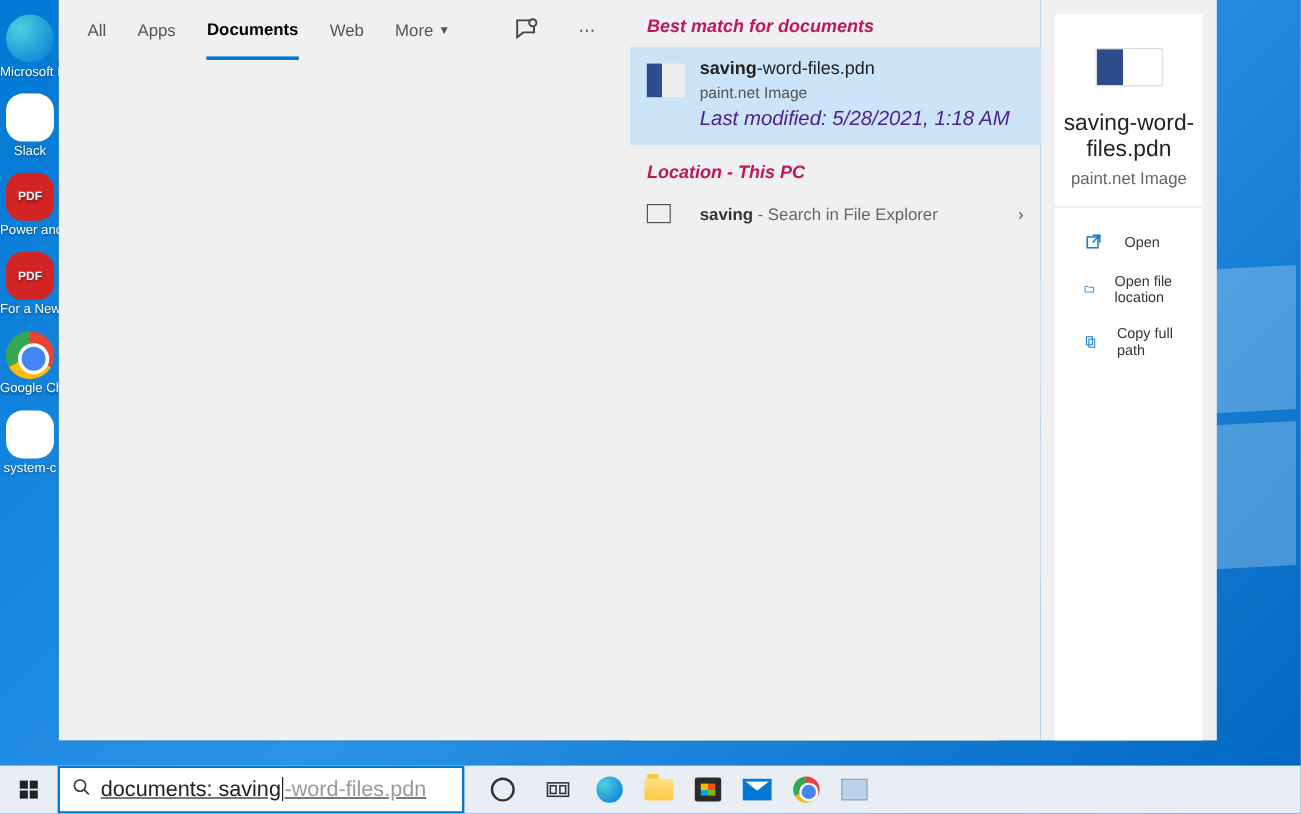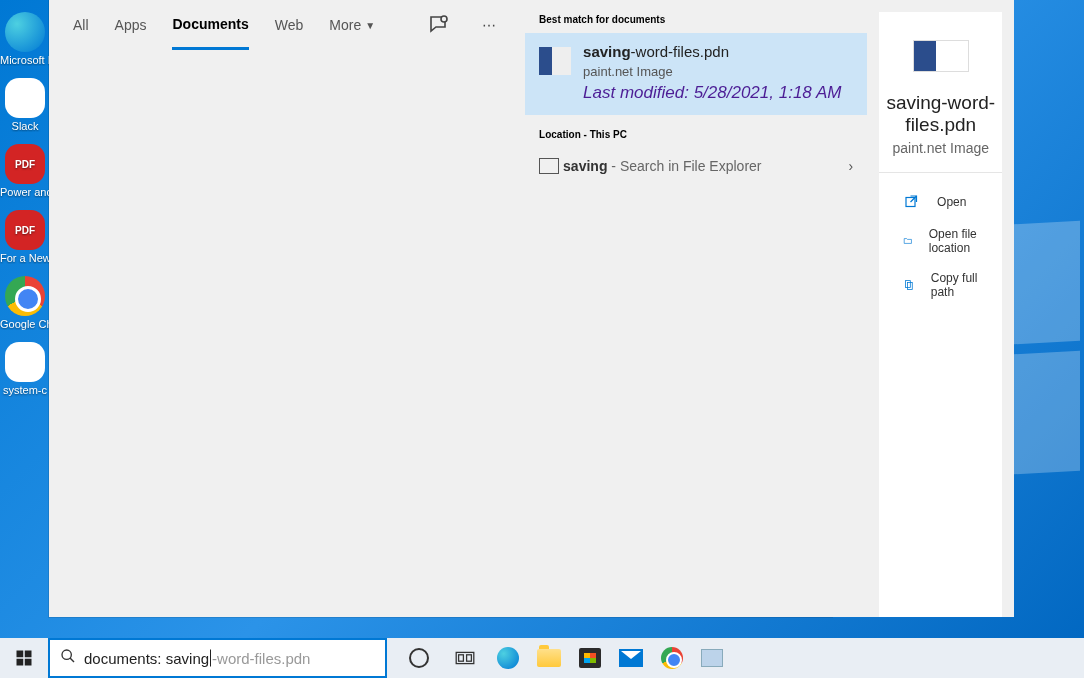--- a/index.html
+++ b/index.html
@@ -43,32 +43,32 @@
   .tab.active { color:#000; font-weight:600; border-bottom:3px solid #0078d4; }
   .tab .chev { margin-left:4px; font-size:10px;}
   .tabbar .spacer { flex:1; }
   .tabbar .righticon { width:24px; height:24px; display:flex; align-items:center; justify-content:center; color:#444; cursor:pointer;}
 
   .content { flex:1; display:flex; }
   .leftcol { width:342px; background:#f0f0f0; }
   .rightcol { flex:1; background:#f0f0f0; padding:12px 12px 0 12px;}
   .card { background:#fff; width:100%; height:100%; }
 
-  .section-label { font-size:10px; font-weight:600; color:#000000; padding:14px 14px 8px 14px;}
+  .section-label { font-size:15px; font-weight:600; color:#be185d; padding:14px 14px 8px 14px;font-style:italic;}
   .bestmatch {
     background:#cce4f7; padding:10px 14px 12px 14px; display:flex; gap:12px; cursor:pointer;
   }
   .bestmatch .thumb { width:32px; height:28px; background:linear-gradient(to right,#2b4d8c 40%,#eee 40%); margin-top:4px;}
   .bestmatch .txts { flex:1; }
   .bestmatch .title { font-size:15px; color:#222;}
   .bestmatch .title .bold { font-weight:600;}
   .bestmatch .sub { font-size:13px; color:#555; margin-top:4px;}
   .bestmatch .sub2 { font-size:17px; color:#4c1d95; margin-top:4px;font-style:italic;}
 
-  .doc-row { display:flex; align-items:center; gap:4px; padding:10px 14px; cursor:pointer;}
+  .doc-row { display:flex; align-items:center; gap:24px; padding:10px 14px; cursor:pointer;}
   .doc-row .ico { width:20px; height:16px; border:1px solid #555;}
   .doc-row .txt { font-size:14px; color:#333;}
   .doc-row .txt .bold { font-weight:600;}
   .doc-row .dim { color:#666;}
   .doc-row .chevr { margin-left:auto; color:#555; font-size:14px;}
 
   .preview-top { text-align:center; padding:28px 0 16px 0; border-bottom:1px solid #e5e5e5;}
   .preview-thumb { width:56px; height:32px; background:linear-gradient(to right,#2b4d8c 40%,#fff 40%); margin:0 auto 20px auto; border:1px solid #ddd;}
   .preview-title { font-size:19px; color:#222;}
   .preview-sub { font-size:14px; color:#666; margin-top:4px;}
@@ -233,21 +233,21 @@
       </svg>
   </div>
   <div class="searchbox">
     <span class="mag">
       <svg width="16" height="16" viewBox="0 0 24 24" fill="none" stroke="#333" stroke-width="2">
           <circle cx="10" cy="10" r="7"></circle>
           <path d="M21 21l-6-6"></path>
         </svg>
     </span>
     <div style="position:relative;flex:1;">
-      <div style="position:absolute;left:0;top:50%;transform:translateY(-50%);font-size:15px;color:#222;pointer-events:none;">
+      <div style="position:absolute;left:0;top:50%;transform:translateY(-50%);font-size:18px;color:#222;pointer-events:none;text-decoration:underline;">
         <span>documents: saving</span><span style="border-left:1px solid #222;margin:0 1px;"></span><span class="ghost">-word-files.pdn</span>
       </div>
       <input style="opacity: 0;" value="documents: saving">
     </div>
   </div>
   <div class="taskicons">
     <div class="ti">
         <div class="circle" style="width:20px;height:20px;border:2px solid #333;border-radius:50%;"></div>
       </div>
     <div class="ti taskview">

